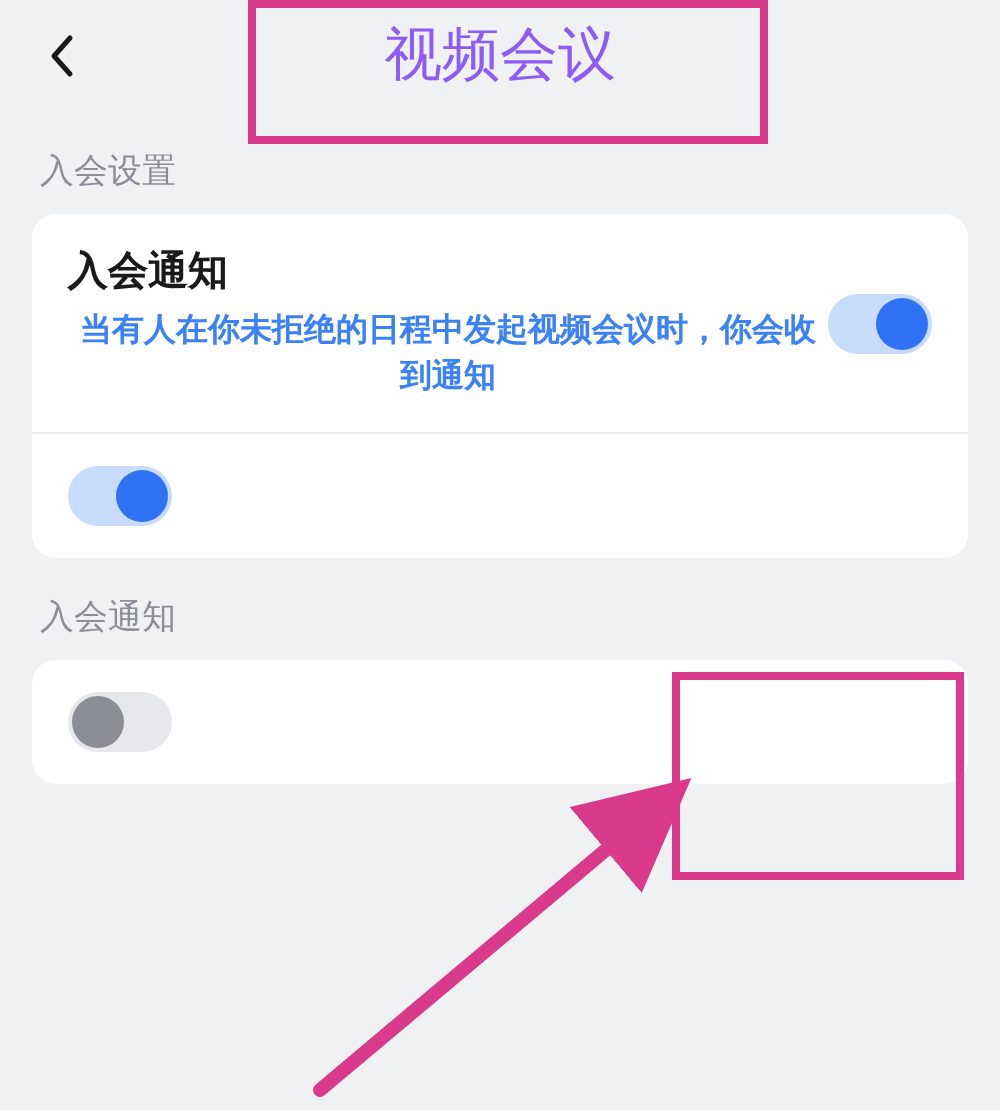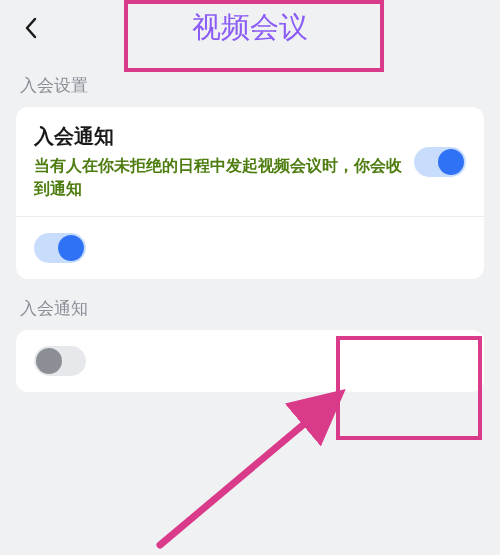--- a/index.html
+++ b/index.html
@@ -62,23 +62,24 @@
       flex: 1;
       min-width: 0;
     }
     .row-title {
       font-size: 20px;
       color: #1a1a1a;
       line-height: 1.35;
     }
     .row-sub {
       font-size: 16px;
-      color: #4d7c0f;
+      color: #3b82f6;
       line-height: 1.45;
       margin-top: 4px;
+      text-align: center;
     }
     .switch {
       width: 52px;
       height: 30px;
       border-radius: 30px;
       position: relative;
       flex-shrink: 0;
       cursor: pointer;
     }
     .switch::after {

